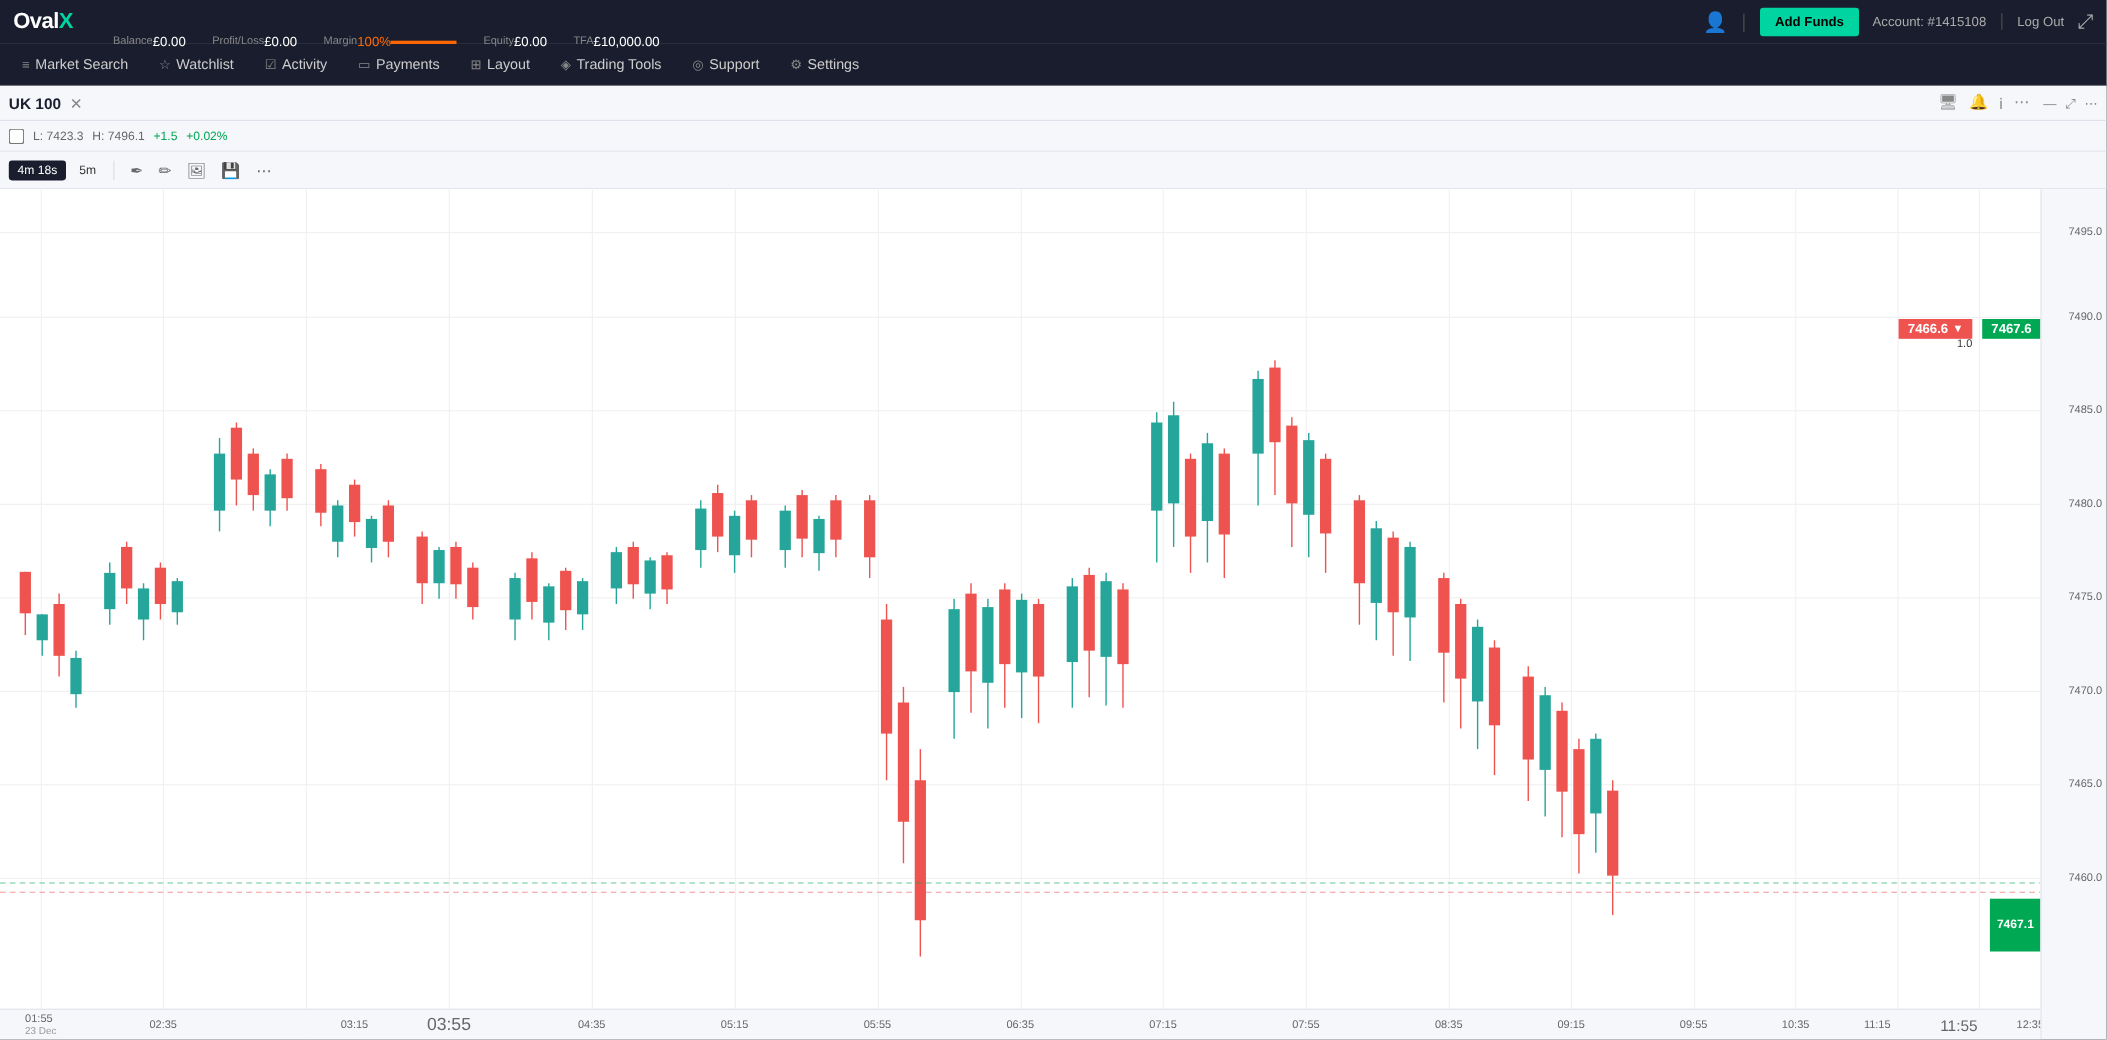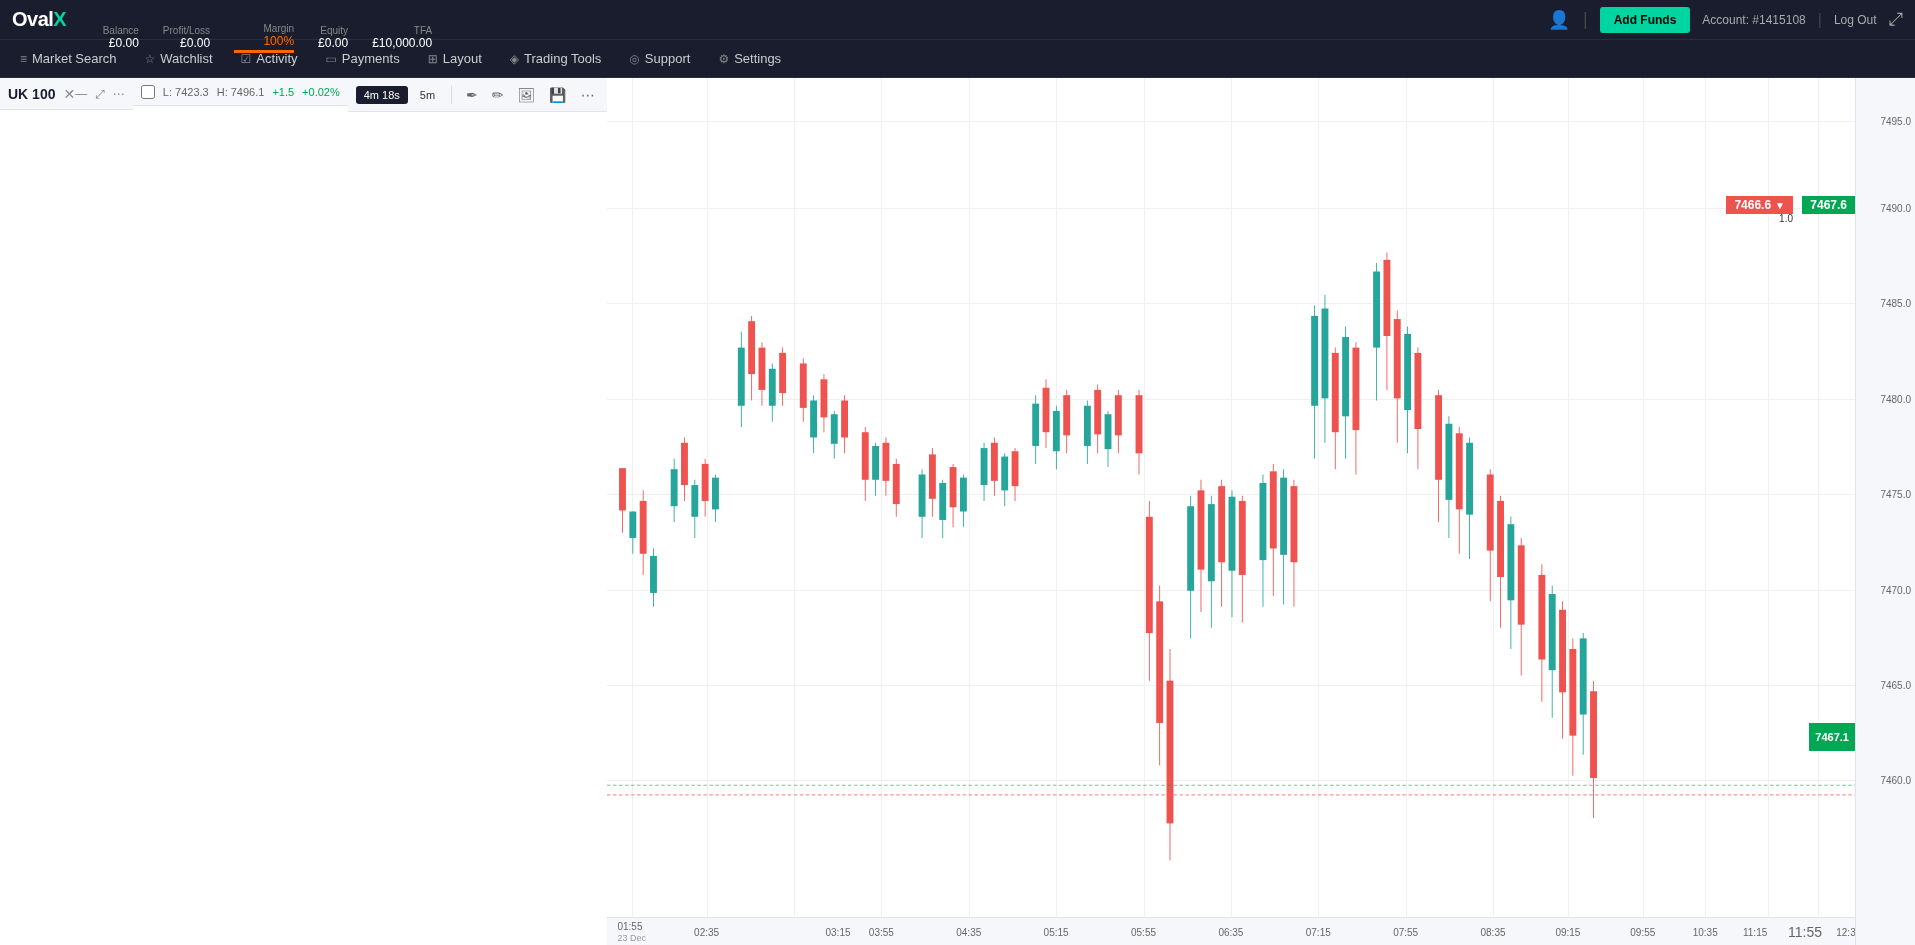--- a/index.html
+++ b/index.html
@@ -13,21 +13,21 @@
       align-items: center;
       justify-content: space-between;
       padding: 0 12px;
       border-bottom: 1px solid #2a2d3e;
     }
     #header-left { display: flex; align-items: center; gap: 16px; }
     #logo-area { display: flex; align-items: center; }
     #logo-text { color: #ffffff; font-size: 22px; font-weight: bold; letter-spacing: -1px; text-align: right; }
 
     #header-stats { display: flex; align-items: center; gap: 24px; margin-left: 20px; }
-    .stat-item { display: flex; flex-direction: column; align-items: flex-end; margin-top: 36px; }
+    .stat-item { display: flex; flex-direction: row; align-items: center; margin-top: 36px; }
     .stat-label { color: #888; font-size: 10px; }
     .stat-value { color: #fff; font-size: 12px; font-weight: 500; }
     .stat-value.orange { color: #ff6b00; }
     #margin-bar-container { width: 60px; height: 3px; background: #333; margin-top: 2px; }
     #margin-bar-fill { width: 100%; height: 100%; background: #ff6600; }
 
     #header-right { display: flex; align-items: center; gap: 12px; }
     #add-funds-btn {
       background: #00d4a0;
       color: #000;
@@ -66,21 +66,21 @@
     }
     .nav-item .nav-icon { color: #888; font-size: 12px; }
 
     
     #chart-container {
       background: #ffffff;
       width: 100%;
       height: calc(945px - 40px - 38px);
       position: relative;
       display: flex;
-      flex-direction: row;
+      flex-direction: column;
     }
 
     
     #chart-titlebar {
       background: #f5f7fa;
       height: 32px;
       display: flex;
       align-items: center;
       padding: 0 8px;
       border-bottom: 1px solid #e0e3eb;
@@ -576,29 +576,29 @@
       </div>
 
       <div id="ask-label" style="position:absolute;right:0px;top:118px;background:#00a854;color:#fff;padding:2px 8px;font-size:12px;font-weight:bold;">
         <span>7467.6</span>
       </div>
 
       <div style="position:absolute;right:62px;top:135px;font-size:10px;color:#333;">
         <span>1.0</span>
       </div>
 
-      <div style="position:absolute;right:0px;top:645px;background:#00a854;color:#fff;padding:8px 6px;font-size:11px;font-weight:bold;">
+      <div style="position:absolute;right:0px;top:645px;background:#00a854;color:#fff;padding:18px 6px;font-size:11px;font-weight:bold;">
         <span>7467.1</span>
       </div>
 
       <div id="time-axis" style="position:absolute;bottom:0;left:0;right:0;height:28px;background:#f5f7fa;border-top:1px solid #e0e3eb;">
         <span class="time-label" style="left:2%;top:50%;transform:translate(-50%,-50%);font-size:10px;color:#666;">01:55<br><span style="font-size:9px;color:#999;">23 Dec</span></span>
         <span class="time-label" style="left:8%;top:50%;transform:translate(-50%,-50%);font-size:10px;color:#666;">02:35</span>
         <span class="time-label" style="left:15%;top:50%;transform:translate(-50%,-50%);font-size:10px;color:#666;margin-left:44px;">03:15</span>
-        <span class="time-label" style="left:22%;top:50%;transform:translate(-50%,-50%);font-size:10px;color:#666;">03:55</span>
+        <span class="time-label" style="left:22%;top:50%;transform:translate(-50%,-50%);font-size:16px;color:#666;">03:55</span>
         <span class="time-label" style="left:29%;top:50%;transform:translate(-50%,-50%);font-size:10px;color:#666;">04:35</span>
         <span class="time-label" style="left:36%;top:50%;transform:translate(-50%,-50%);font-size:10px;color:#666;">05:15</span>
         <span class="time-label" style="left:43%;top:50%;transform:translate(-50%,-50%);font-size:10px;color:#666;">05:55</span>
         <span class="time-label" style="left:50%;top:50%;transform:translate(-50%,-50%);font-size:10px;color:#666;">06:35</span>
         <span class="time-label" style="left:57%;top:50%;transform:translate(-50%,-50%);font-size:10px;color:#666;">07:15</span>
         <span class="time-label" style="left:64%;top:50%;transform:translate(-50%,-50%);font-size:10px;color:#666;">07:55</span>
         <span class="time-label" style="left:71%;top:50%;transform:translate(-50%,-50%);font-size:10px;color:#666;">08:35</span>
         <span class="time-label" style="left:77%;top:50%;transform:translate(-50%,-50%);font-size:10px;color:#666;">09:15</span>
         <span class="time-label" style="left:83%;top:50%;transform:translate(-50%,-50%);font-size:10px;color:#666;">09:55</span>
         <span class="time-label" style="left:88%;top:50%;transform:translate(-50%,-50%);font-size:10px;color:#666;">10:35</span>

